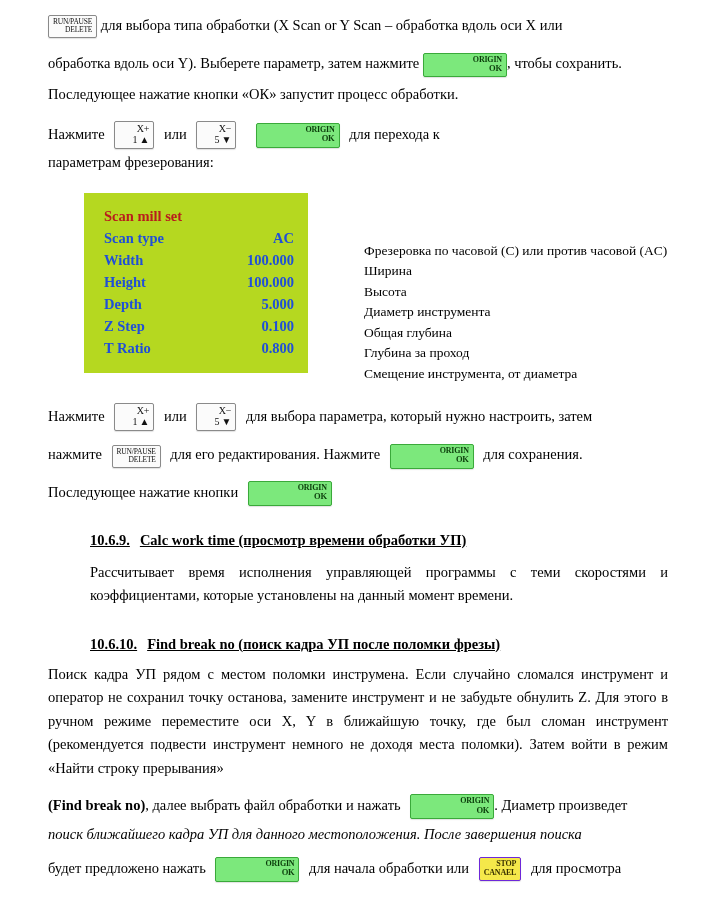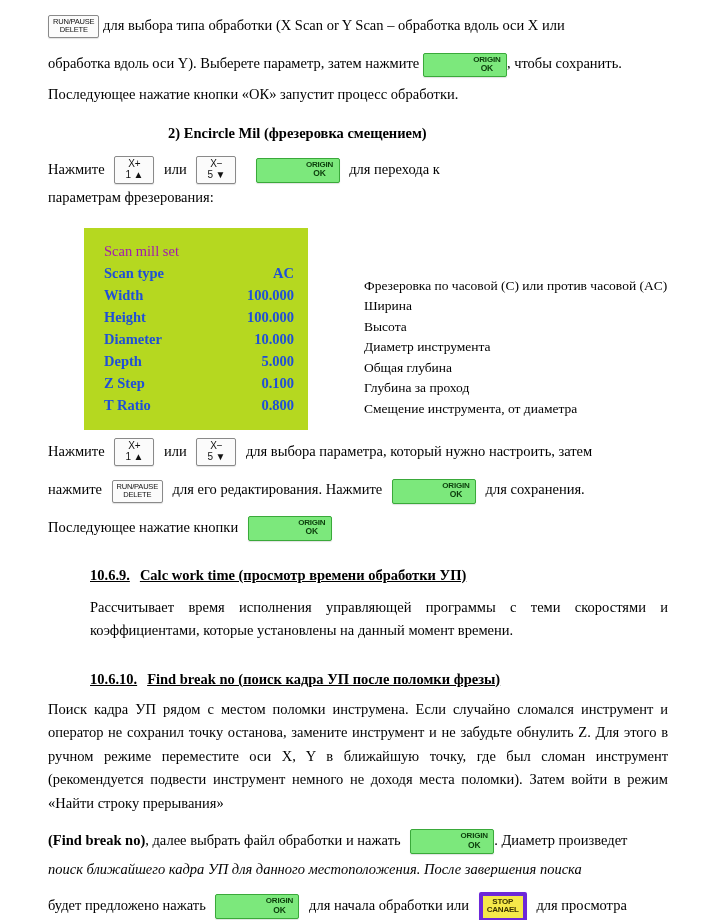--- a/index.html
+++ b/index.html
@@ -37,22 +37,22 @@
   .para {
     margin-bottom: 2px;
   }
   
   .key {
     display: inline-block;
     vertical-align: middle;
     border: 1px solid #8a8a8a;
     background: #fbfbfb;
     border-radius: 2px;
-    font-family: Liberation Sans, sans-serif;
-    text-align: center;
+    font-family: Liberation Serif, serif;
+    text-align: right;
     line-height: 1.08;
     color: #111;
     box-shadow: 0 1px 1px rgba(0,0,0,0.12);
     padding: 2px 4px 3px 4px;
     min-width: 30px;
   }
   .key .l1 { display:block; font-size: 7.5px; letter-spacing: -0.2px;}
   .key .l2 { display:block; font-size: 7.5px; letter-spacing: -0.2px;}
   .key.axis .l1 { font-size: 10px; }
   .key.axis .l2 { font-size: 10px; }
@@ -60,21 +60,21 @@
     background: #7ce87c;
     border: 1px solid #3aa93a;
     color: #0b3d0b;
     font-weight: bold;
     padding-left: 48px;
   }
   .key.green .l1 { font-size: 8px; }
   .key.green .l2 { font-size: 8.5px; }
   .key.yellow {
     background: #f5e84a;
-    border: 4px solid #6d28d9;
+    border: 1px solid #6d28d9;
     color: #3a3200;
     font-weight: bold;
   }
   .key.yellow .l1 { font-size: 8px; }
   .key.yellow .l2 { font-size: 8px; }
 
   .heading {
     font-weight: bold;
     font-size: 14.5px;
   }
@@ -101,21 +101,21 @@
   .screenblock .row {
     display: flex;
     justify-content: space-between;
     font-family: "Liberation Serif", serif;
     font-weight: bold;
     color: #1f4fd8;
     font-size: 14.5px;
     line-height: 1.52;
   }
   .screenblock .row .val { min-width: 70px; text-align: right; }
-  .screenblock .title-row { color: #a21caf; font-weight: normal; }
+  .screenblock .title-row { color: #b91c1c; font-weight: bold; }
 
   .legend {
     position: absolute;
     left: 316px;
     top: 0px;
     width: 350px;
   }
   .legend div {
     font-size: 13.5px;
     line-height: 1.52;
@@ -146,23 +146,20 @@
       <span>обработка вдоль оси Y). Выберете параметр, затем нажмите</span>
       <span class="key green">
         <span class="l1">ORIGIN</span>
         <span class="l2">OK</span>
       </span><span>, чтобы сохранить.</span>
     </p>
     <p class="para" style="margin-top:6px;">
       <span>Последующее нажатие кнопки «ОК» запустит процесс обработки.</span>
     </p>
 
-    <div class="center-head">
-      <span>2) Encircle Mil (фрезеровка смещением)</span>
-    </div>
 
     <p class="para" style="margin-top:14px;">
       <span>Нажмите</span><span class="sp"></span>
       <span class="key axis">
         <span class="l1">X+</span>
         <span class="l2">1 ▲</span>
       </span><span class="sp"></span>
       <span>или</span><span class="sp"></span>
       <span class="key axis">
         <span class="l1">X−</span>
@@ -188,24 +185,20 @@
           <span class="lbl">Scan type</span>
           <span class="val">AC</span>
         </div>
         <div class="row">
           <span class="lbl">Width</span>
           <span class="val">100.000</span>
         </div>
         <div class="row">
           <span class="lbl">Height</span>
           <span class="val">100.000</span>
-        </div>
-        <div class="row">
-          <span class="lbl">Diameter</span>
-          <span class="val">10.000</span>
         </div>
         <div class="row">
           <span class="lbl">Depth</span>
           <span class="val">5.000</span>
         </div>
         <div class="row">
           <span class="lbl">Z Step</span>
           <span class="val">0.100</span>
         </div>
         <div class="row">

